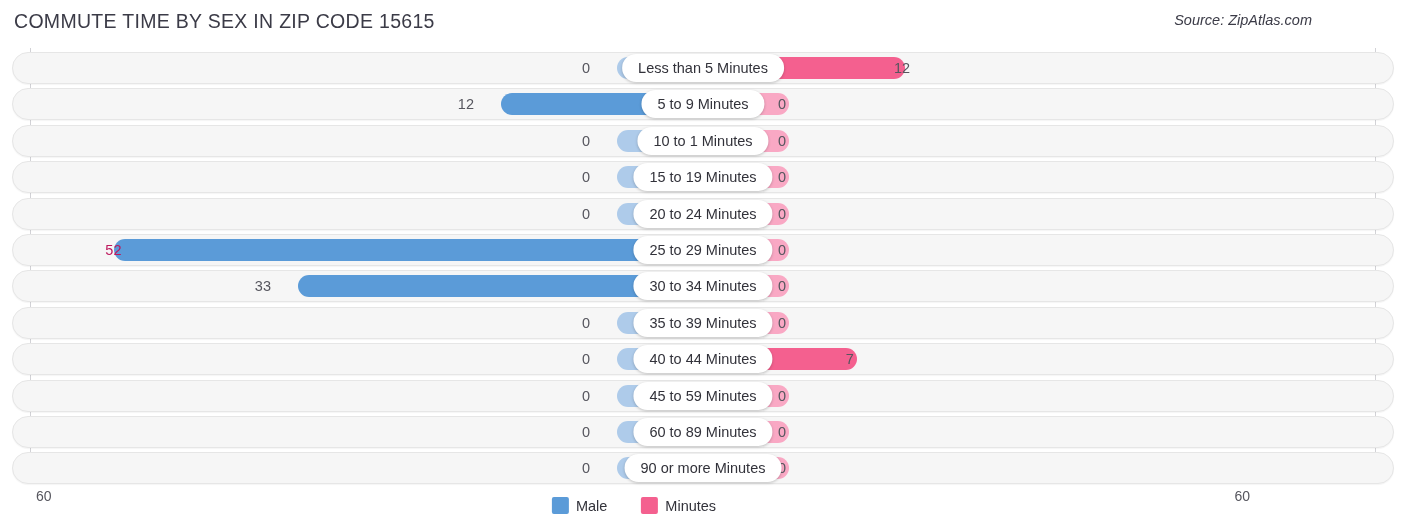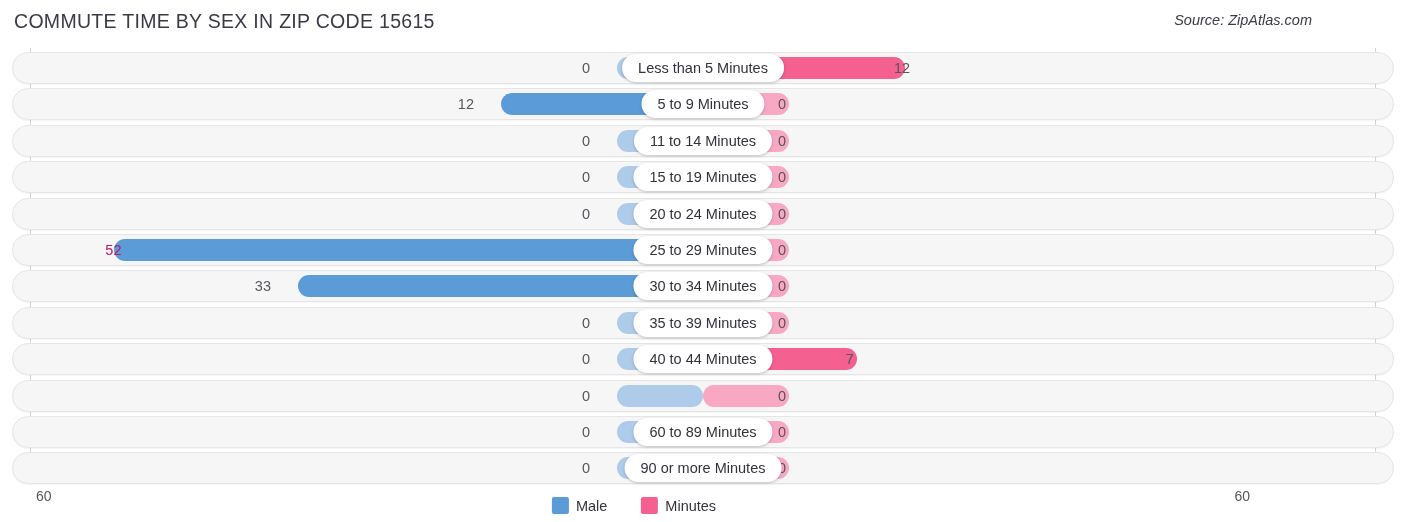--- a/index.html
+++ b/index.html
@@ -128,21 +128,21 @@
         <div class="val val-male" style="right: auto; left: 402px; width: 60px; margin-left: 0px; text-align: right;">12</div>
         <div class="val val-female" style="left: 766px;">0</div>
         <div class="cat-pill">5 to 9 Minutes</div>
       </div>
       <div class="row" style="top: 76.8px;">
         <div class="track"></div>
         <div class="bar bar-male" style="width: 86px; background: rgb(174, 203, 234);"></div>
         <div class="bar bar-female" style="width: 86px; background: rgb(249, 168, 196);"></div>
         <div class="val val-male" style="right: auto; left: 518px; width: 60px; margin-left: 0px; text-align: right;">0</div>
         <div class="val val-female" style="left: 766px;">0</div>
-        <div class="cat-pill">11 to 14 Minutes</div>
+        <div class="cat-pill">10 to 1 Minutes</div>
       </div>
       <div class="row" style="top: 113.2px;">
         <div class="track"></div>
         <div class="bar bar-male" style="width: 86px; background: rgb(174, 203, 234);"></div>
         <div class="bar bar-female" style="width: 86px; background: rgb(249, 168, 196);"></div>
         <div class="val val-male" style="right: auto; left: 518px; width: 60px; margin-left: 0px; text-align: right;">0</div>
         <div class="val val-female" style="left: 766px;">0</div>
         <div class="cat-pill">15 to 19 Minutes</div>
       </div>
       <div class="row" style="top: 149.6px;">
@@ -184,20 +184,21 @@
         <div class="val val-male" style="right: auto; left: 518px; width: 60px; margin-left: 0px; text-align: right;">0</div>
         <div class="val val-female" style="left: 833.667px;">7</div>
         <div class="cat-pill">40 to 44 Minutes</div>
       </div>
       <div class="row" style="top: 331.6px;">
         <div class="track"></div>
         <div class="bar bar-male" style="width: 86px; background: rgb(174, 203, 234);"></div>
         <div class="bar bar-female" style="width: 86px; background: rgb(249, 168, 196);"></div>
         <div class="val val-male" style="right: auto; left: 518px; width: 60px; margin-left: 0px; text-align: right;">0</div>
         <div class="val val-female" style="left: 766px;">0</div>
+        <div class="cat-pill">45 to 59 Minutes</div>
       </div>
       <div class="row" style="top: 368px;">
         <div class="track"></div>
         <div class="bar bar-male" style="width: 86px; background: rgb(174, 203, 234);"></div>
         <div class="bar bar-female" style="width: 86px; background: rgb(249, 168, 196);"></div>
         <div class="val val-male" style="right: auto; left: 518px; width: 60px; margin-left: 0px; text-align: right;">0</div>
         <div class="val val-female" style="left: 766px;">0</div>
         <div class="cat-pill">60 to 89 Minutes</div>
       </div>
       <div class="row" style="top: 404.4px;">

